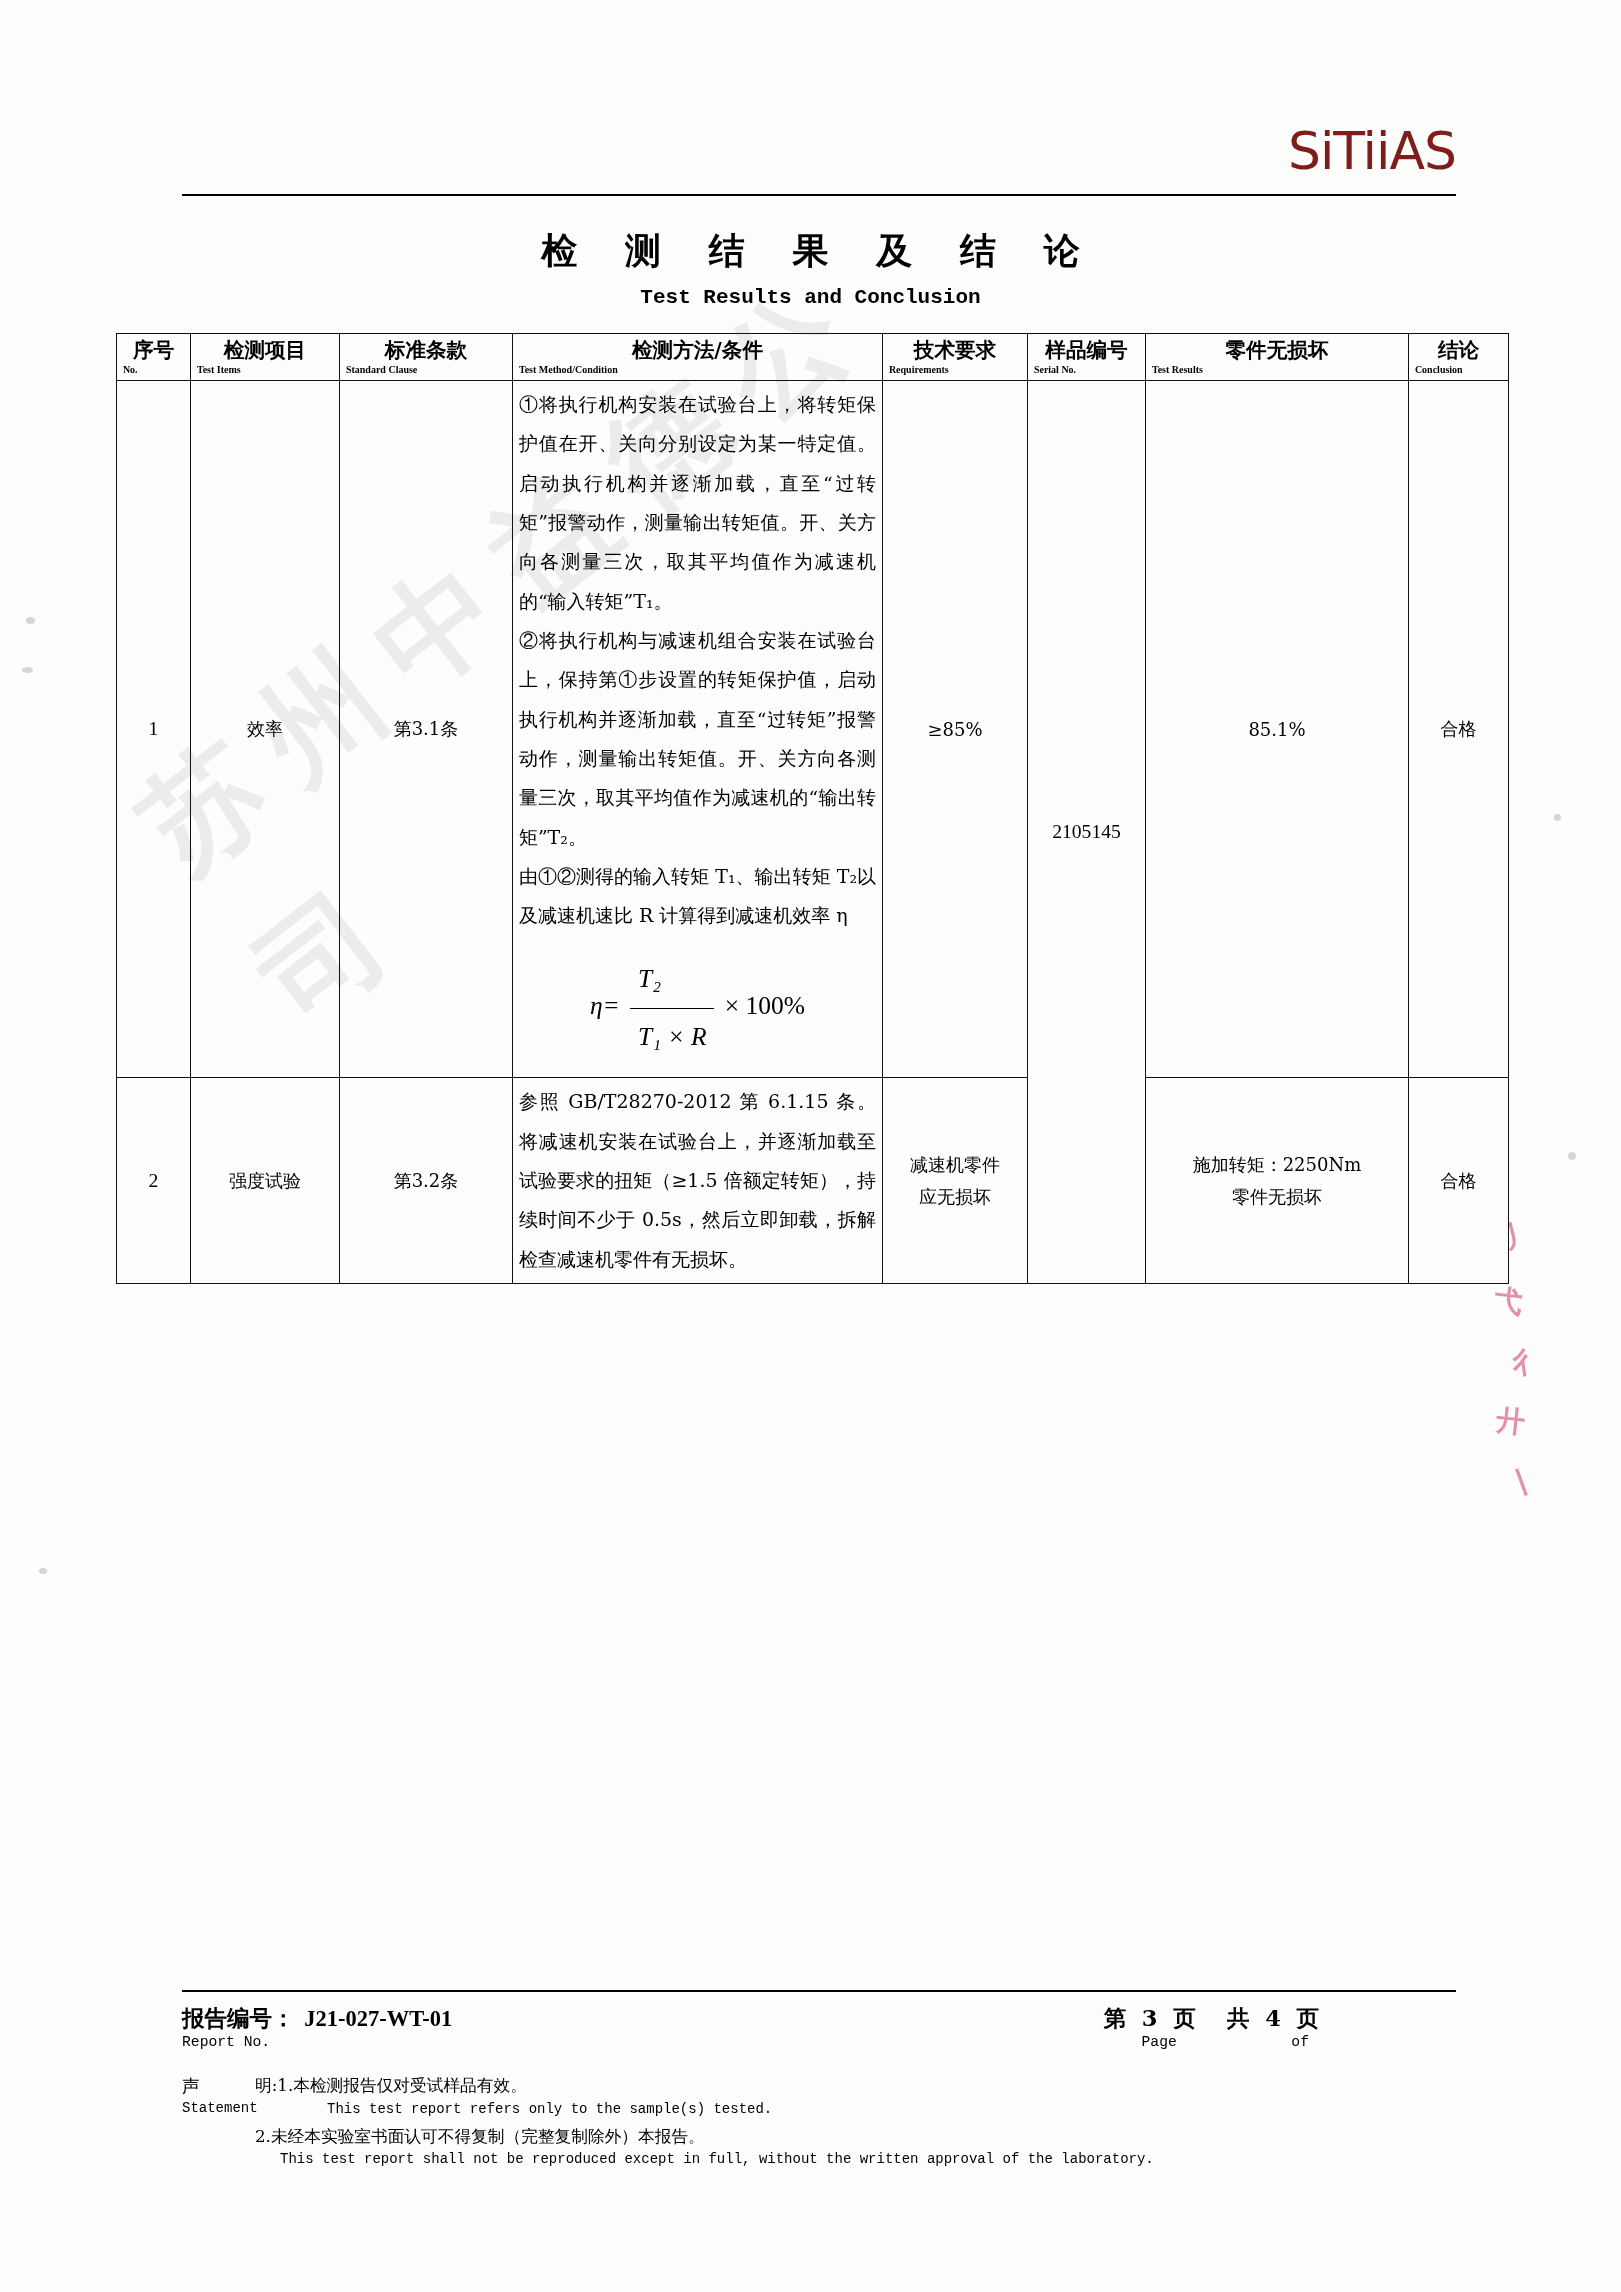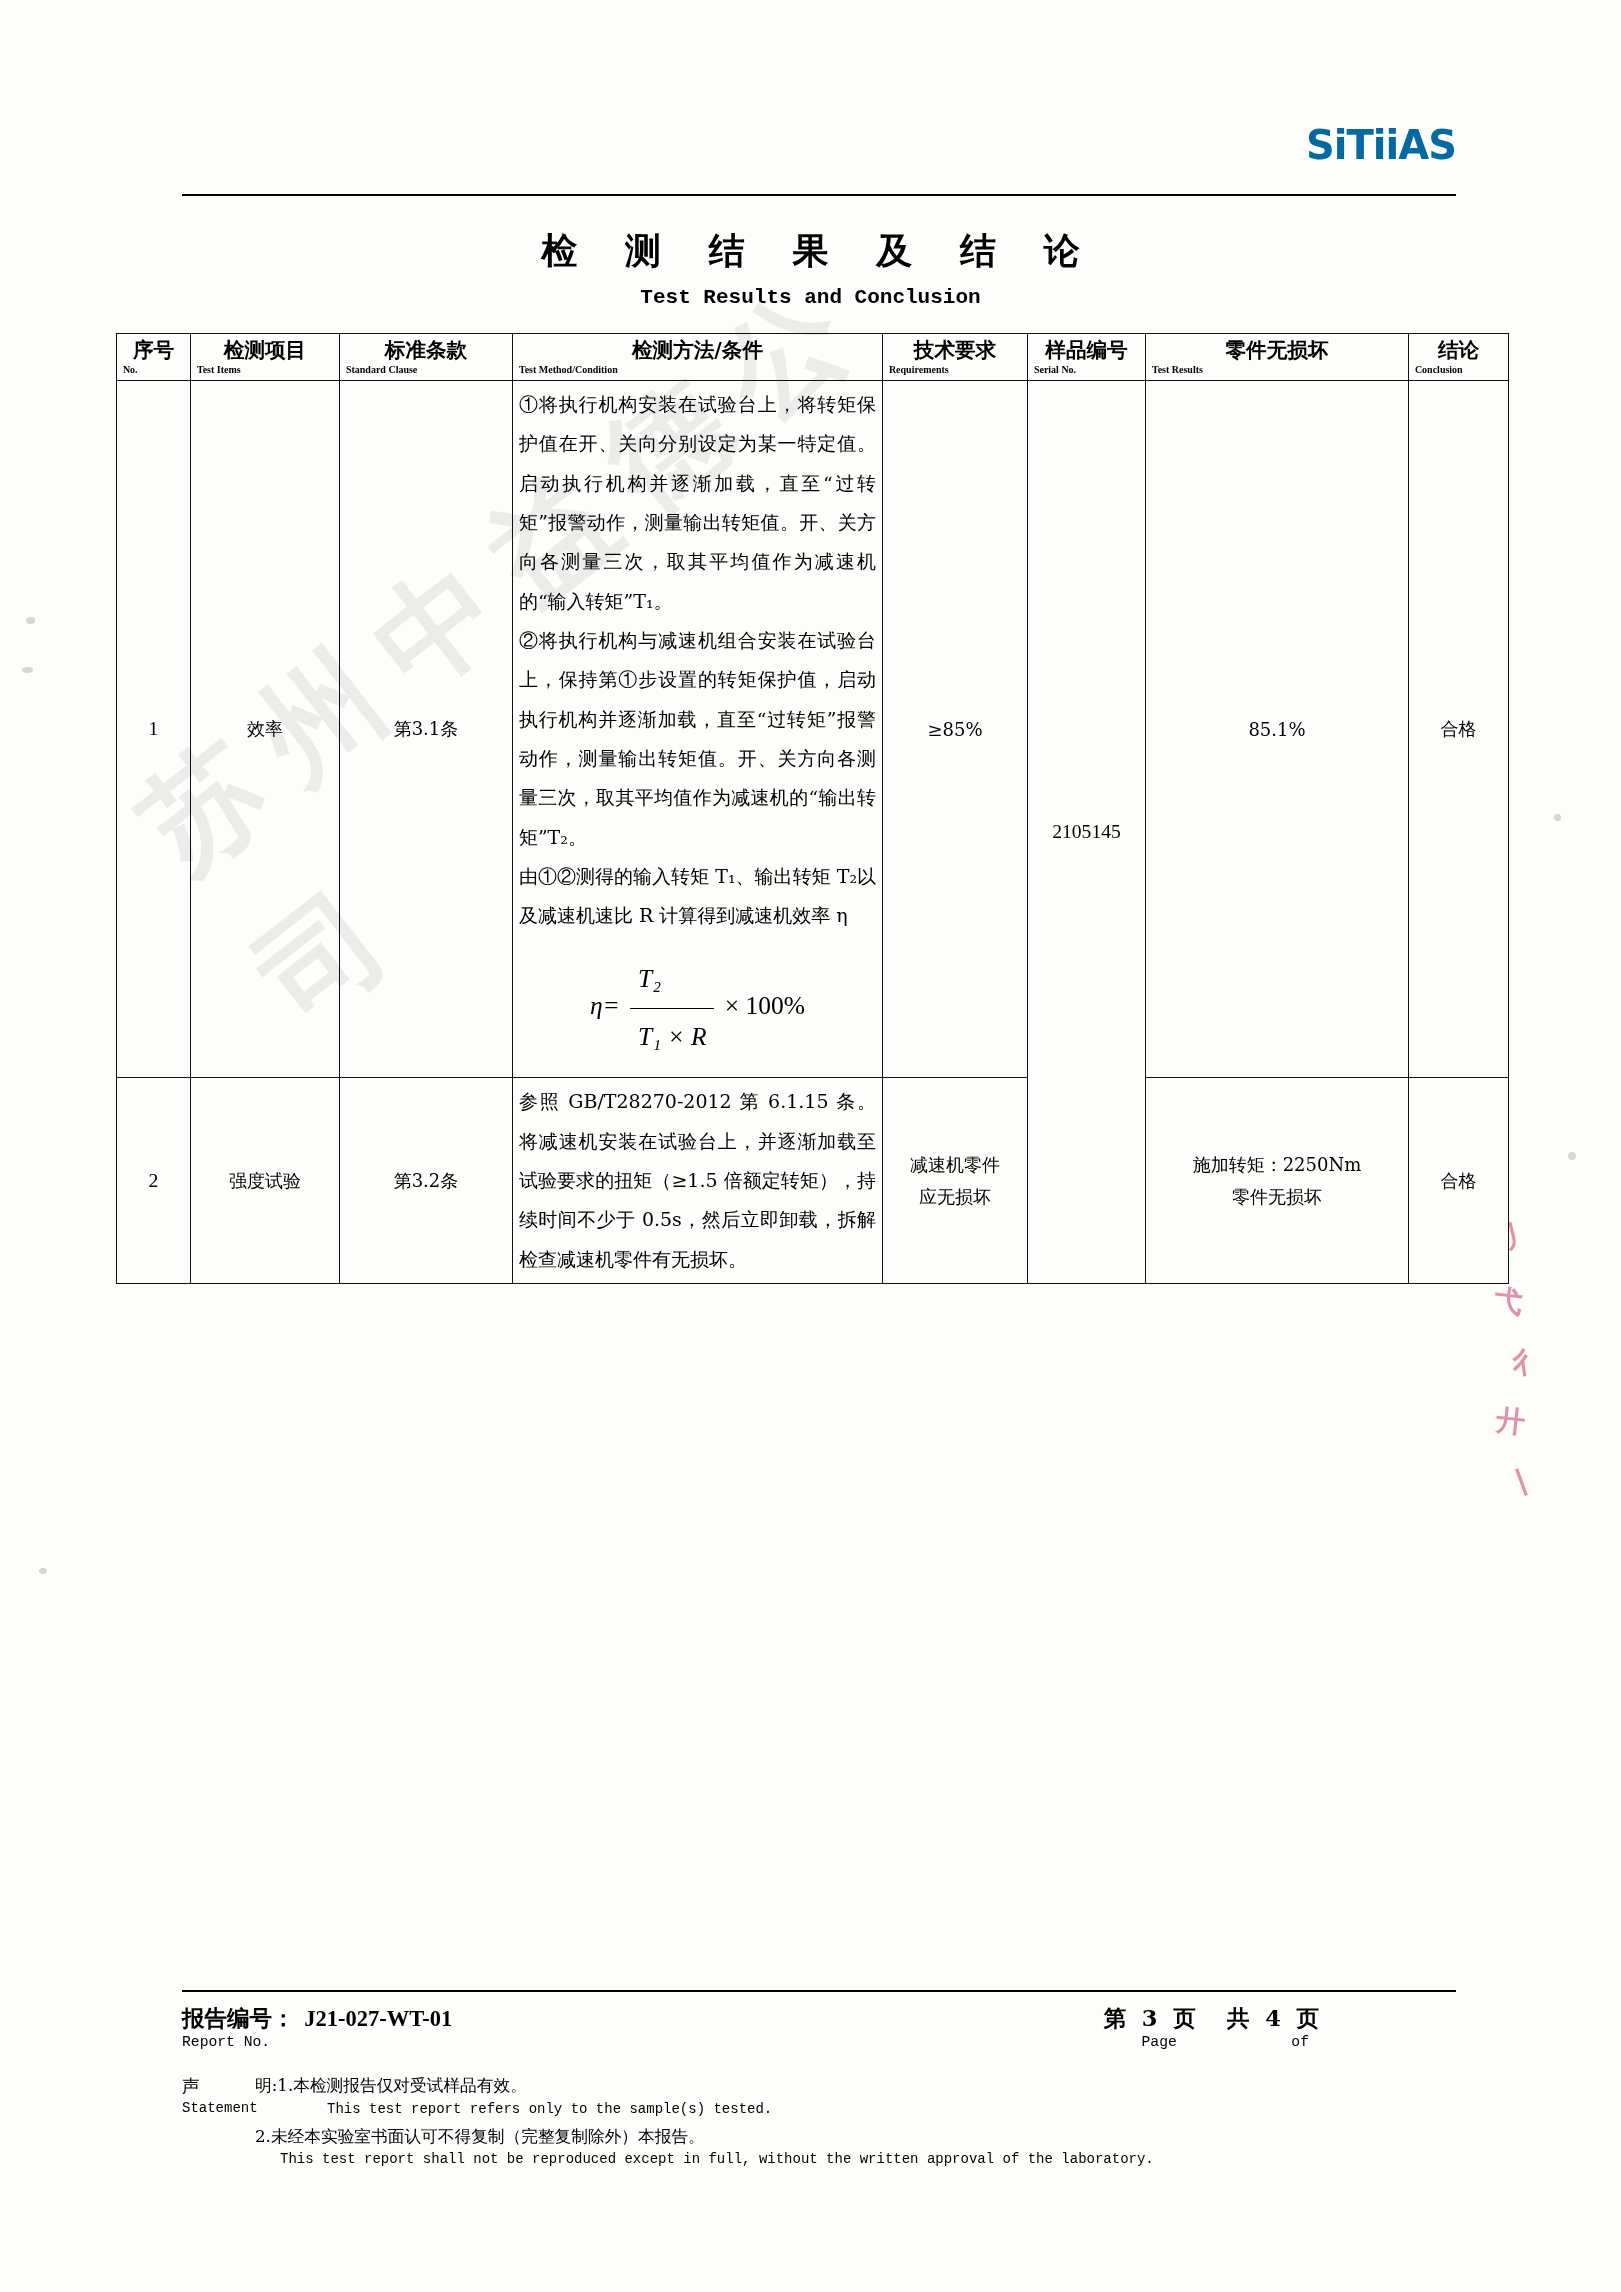--- a/index.html
+++ b/index.html
@@ -21,24 +21,24 @@
 
   
   .logo-area {
     position: absolute;
     top: 125px;
     right: 165px;
     text-align: right;
   }
   .logo-text {
     font-family: "DejaVu Sans", sans-serif;
-    font-weight: bold;
-    font-size: 40px;
+    font-weight: normal;
+    font-size: 52px;
     letter-spacing: -1px;
-    color: #0369a1;
+    color: #7f1d1d;
     line-height: 1;
   }
 
   .rule-top {
     position: absolute;
     left: 182px;
     right: 165px;
     top: 194px;
     border-top: 2px solid #000;
   }

